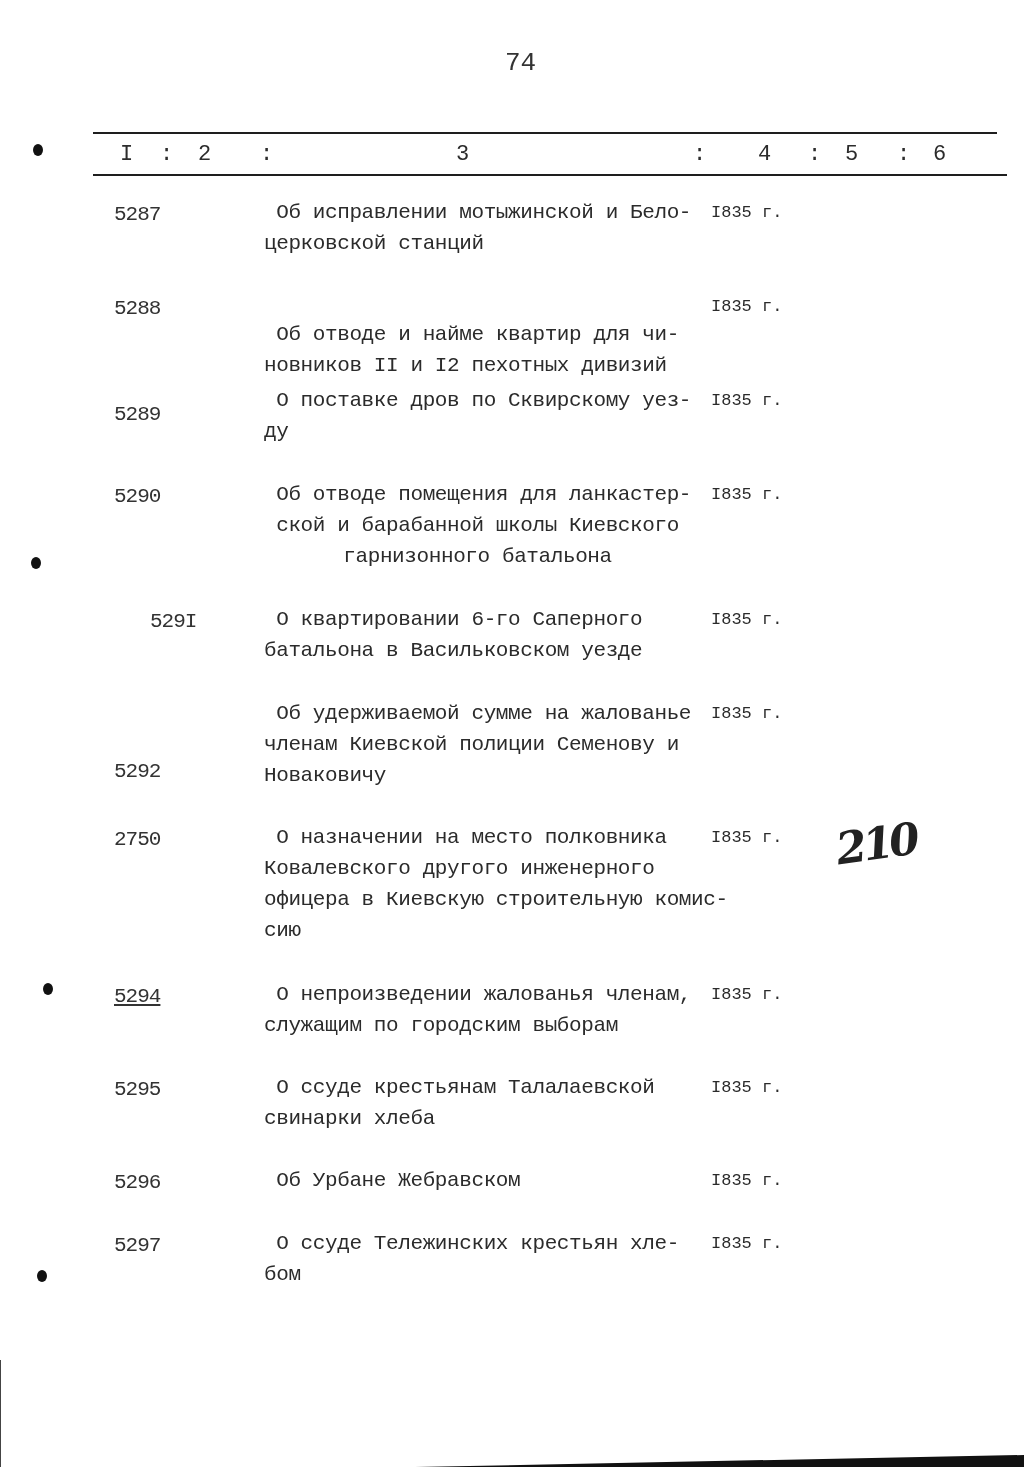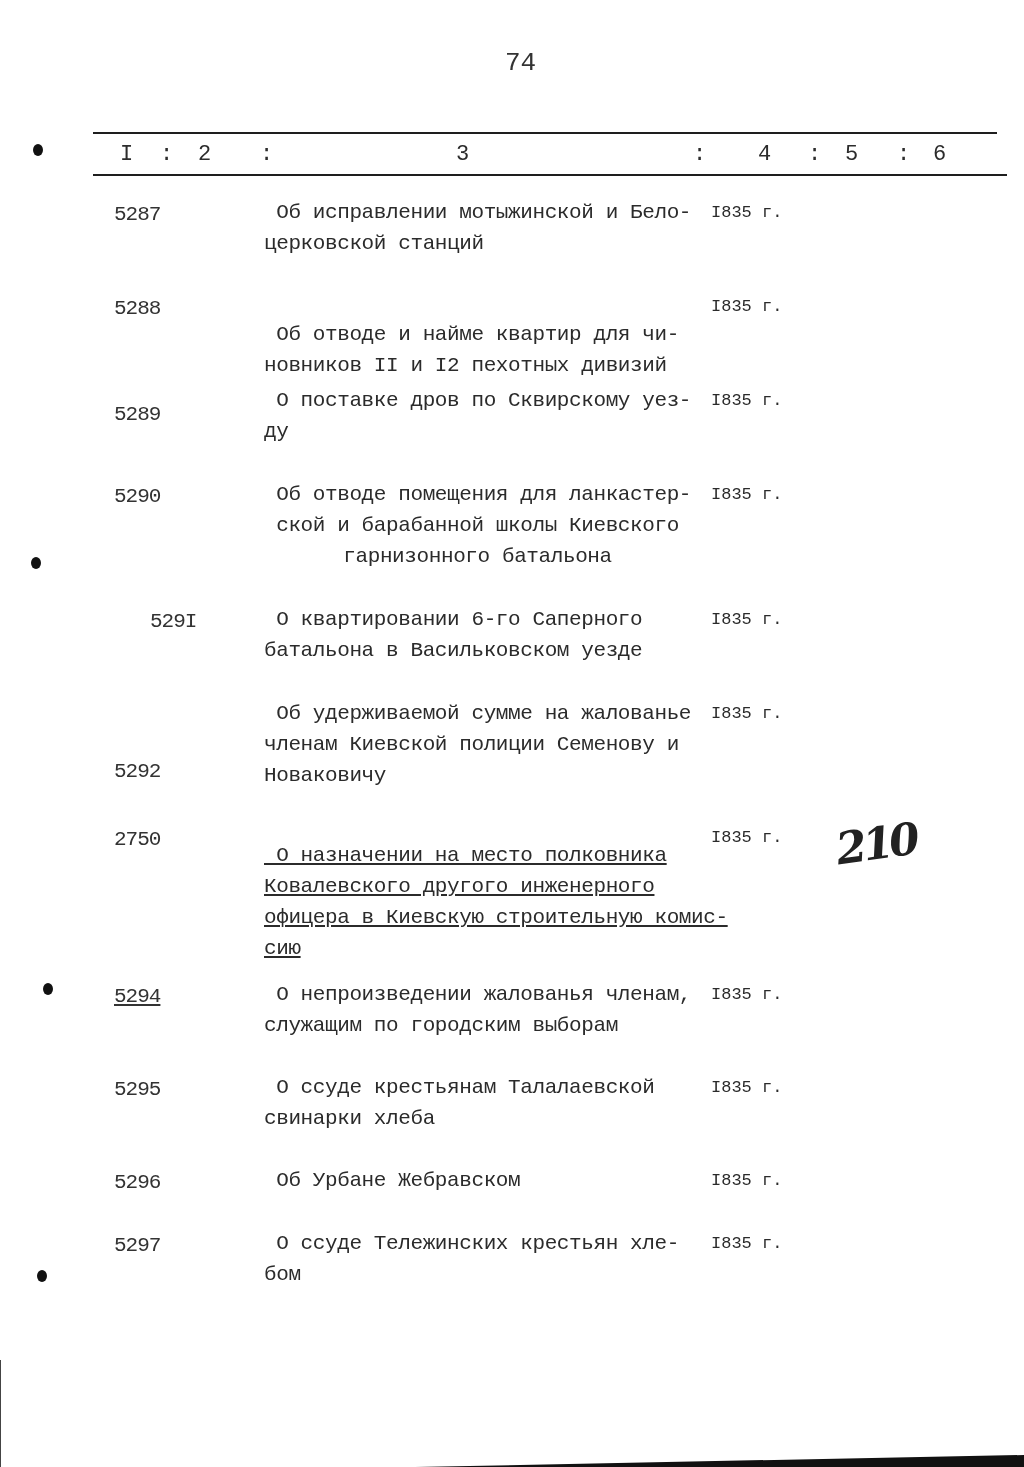--- a/index.html
+++ b/index.html
@@ -86,21 +86,21 @@
       </div>
       <div>
         <div class="row-num" style="top: 740px; margin-top: 20px;">5292</div>
         <div class="row-title" style="top: 698px;"> Об удерживаемой сумме на жалованье
 членам Киевской полиции Семенову и
 Новаковичу</div>
         <div class="row-year" style="top: 704px;">I835 г.</div>
       </div>
       <div>
         <div class="row-num" style="top: 828px;">2750</div>
-        <div class="row-title" style="top: 840px; text-decoration: underline;"> О назначении на место полковника
+        <div class="row-title" style="top: 822px;"> О назначении на место полковника
 Ковалевского другого инженерного
 офицера в Киевскую строительную комис-
 сию</div>
         <div class="row-year" style="top: 828px;">I835 г.</div>
       </div>
       <div>
         <div class="row-num" style="top: 985px; text-decoration: underline;">5294</div>
         <div class="row-title" style="top: 979px;"> О непроизведении жалованья членам,
 служащим по городским выборам</div>
         <div class="row-year" style="top: 985px;">I835 г.</div>

